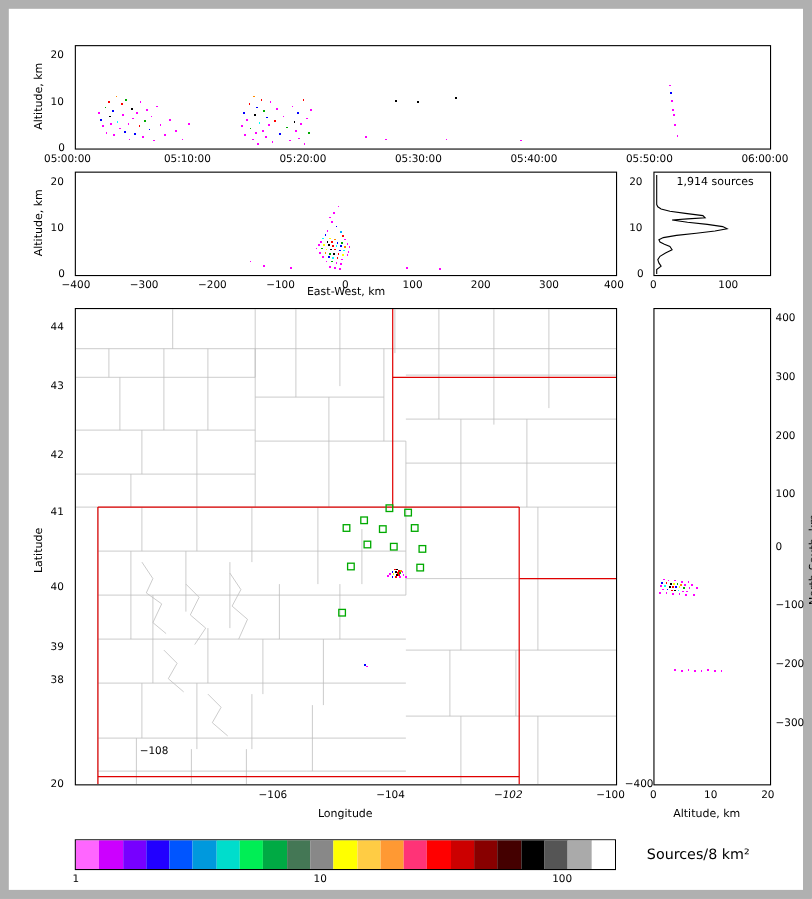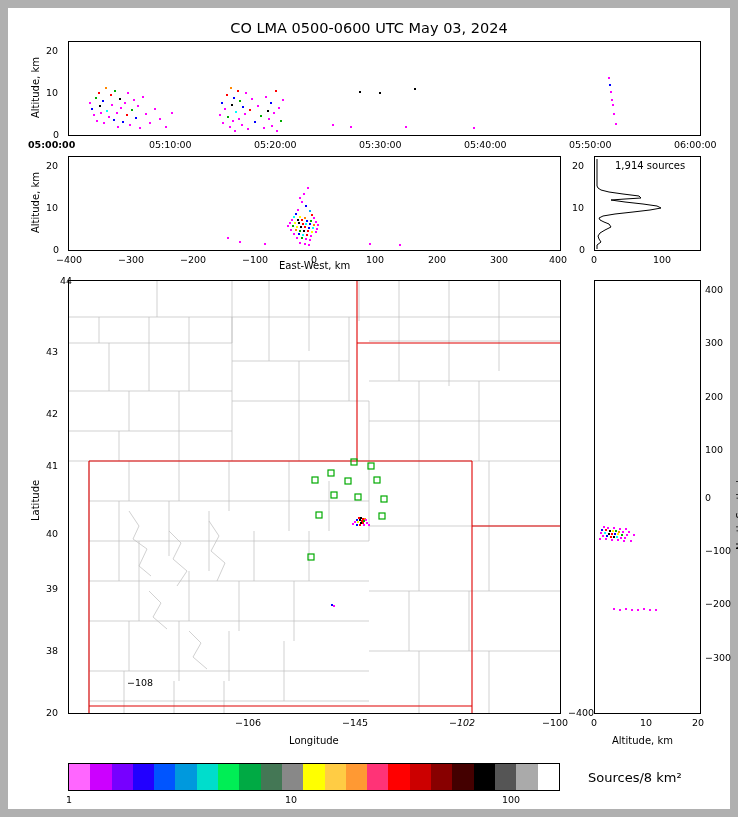--- a/index.html
+++ b/index.html
@@ -93,21 +93,20 @@
   }
   svg { display: block; }
   .dot { shape-rendering: crispEdges; }
 </style>
 </head>
 <body>
 
 <div id="page">
   <div id="canvas">
 
-    <div class="title">CO LMA 0500-0600 UTC May 03, 2024</div>
 
     <div class="panel" id="p1" style="left:60px; top:33px; width:633px; height:95px;">
       <svg width="631" height="93" viewBox="0 0 631 93">
         <g class="dot">
 
           <rect x="20" y="60" width="1.6" height="1.6" fill="#ff00ff"></rect>
           <rect x="22" y="66" width="1.6" height="1.6" fill="#0000ff"></rect>
           <rect x="24" y="72" width="1.6" height="1.6" fill="#ff00ff"></rect>
           <rect x="26" y="55" width="1.6" height="1.6" fill="#00aa00"></rect>
           <rect x="27" y="78" width="1.6" height="1.6" fill="#ff00ff"></rect>
@@ -199,21 +198,21 @@
           <rect x="544" y="71" width="1.6" height="1.6" fill="#ff00ff"></rect>
           <rect x="546" y="81" width="1.6" height="1.6" fill="#ff00ff"></rect>
         </g>
       </svg>
     </div>
 
     <div class="tick-label" style="left:45px; top:121px;">0</div>
     <div class="tick-label" style="left:38px; top:79px;">10</div>
     <div class="tick-label" style="left:38px; top:37px;">20</div>
     <div class="axis-title rot" style="left:22px; top:110px;">Altitude, km</div>
-    <div class="tick-label" style="left:20px; top:131px;font-weight:bold;">05:00:00</div>
+    <div class="tick-label" style="left:32px; top:131px;">05:00:00</div>
     <div class="tick-label" style="left:141px; top:131px;">05:10:00</div>
     <div class="tick-label" style="left:246px; top:131px;">05:20:00</div>
     <div class="tick-label" style="left:351px; top:131px;">05:30:00</div>
     <div class="tick-label" style="left:456px; top:131px;">05:40:00</div>
     <div class="tick-label" style="left:561px; top:131px;">05:50:00</div>
     <div class="tick-label" style="left:666px; top:131px;">06:00:00</div>
 
     <div class="panel" id="p2" style="left:60px; top:148px; width:493px; height:95px;">
       <svg width="491" height="93" viewBox="0 0 491 93">
         <g class="dot">
@@ -441,32 +440,32 @@
           <rect x="287" y="243" width="1.6" height="1.6" fill="#0000ff"></rect>
           <rect x="290" y="243" width="1.6" height="1.6" fill="#ff0000"></rect>
           <rect x="294" y="243" width="1.6" height="1.6" fill="#ff00ff"></rect>
           <rect x="299" y="243" width="1.6" height="1.6" fill="#ff00ff"></rect>
           <rect x="262" y="323" width="1.6" height="1.6" fill="#0000ff"></rect>
           <rect x="264" y="324" width="1.6" height="1.6" fill="#ff00ff"></rect>
         </g>
       </svg>
     </div>
 
-    <div class="tick-label" style="left:38px; top:267px;margin-left:14px;">44</div>
+    <div class="tick-label" style="left:38px; top:284px;">44</div>
     <div class="tick-label" style="left:38px; top:338px;">43</div>
     <div class="tick-label" style="left:38px; top:400px;">42</div>
     <div class="tick-label" style="left:38px; top:452px;">41</div>
     <div class="tick-label" style="left:38px; top:509px;margin-top:11px;">40</div>
     <div class="tick-label" style="left:38px; top:575px;text-align:right;">39</div>
-    <div class="tick-label" style="left:38px; top:637px;">38</div>
+    <div class="tick-label" style="left:38px; top:605px;">38</div>
     <div class="tick-label" style="left:38px; top:699px;">20</div>
     <div class="axis-title rot" style="left:22px; top:513px;">Latitude</div>
     <div class="tick-label" style="left:119px; top:669px;">−108</div>
     <div class="tick-label" style="left:227px; top:709px;">−106</div>
-    <div class="tick-label" style="left:334px; top:709px;">−145</div>
+    <div class="tick-label" style="left:334px; top:709px;">−104</div>
     <div class="tick-label" style="left:441px; top:709px;font-style:italic;">−102</div>
     <div class="tick-label" style="left:534px; top:709px;">−100</div>
     <div class="axis-title" style="left:281px; top:727px;">Longitude</div>
 
     <div class="panel" id="p5" style="left:586px; top:272px; width:107px; height:434px;">
       <svg width="105" height="432" viewBox="0 0 105 432">
         <g class="dot">
           <rect x="8" y="245" width="1.6" height="1.6" fill="#ff00ff"></rect>
           <rect x="12" y="246" width="1.6" height="1.6" fill="#ff00ff"></rect>
           <rect x="18" y="246" width="1.6" height="1.6" fill="#ff00ff"></rect>

